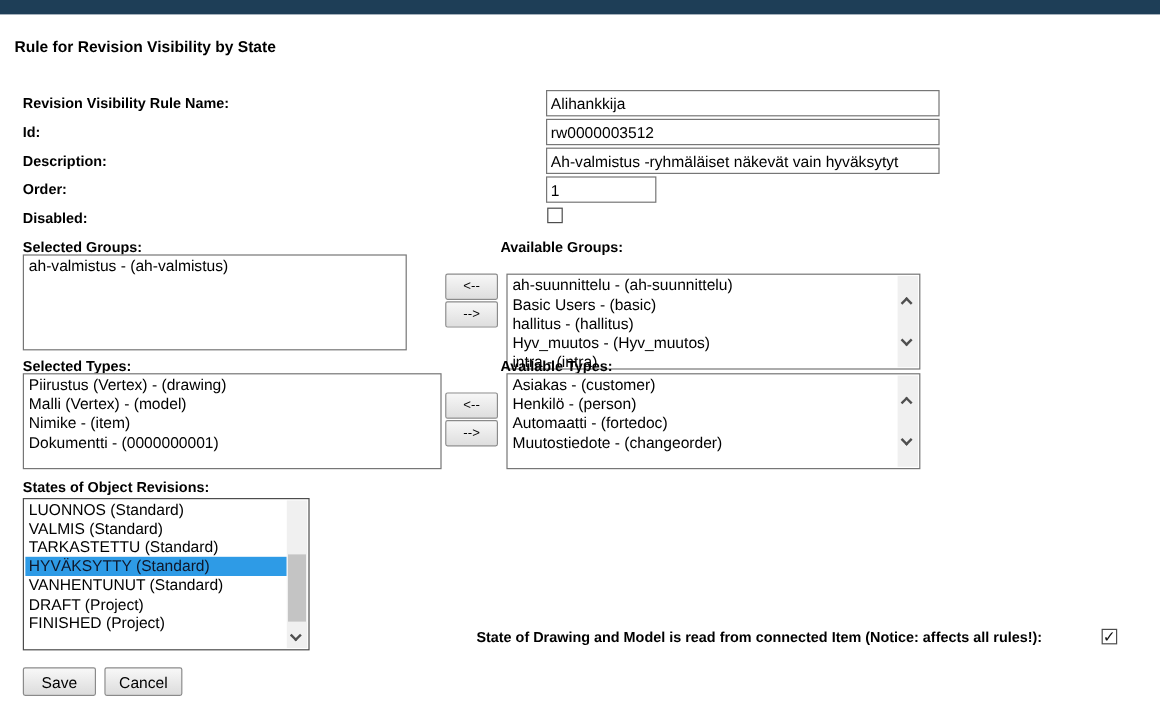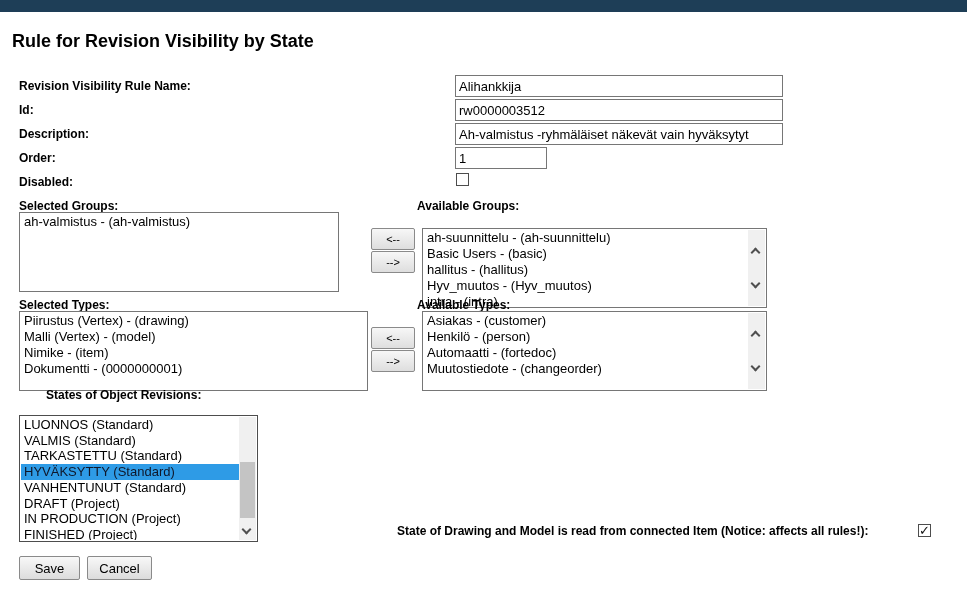--- a/index.html
+++ b/index.html
@@ -2,21 +2,21 @@
 <html><head>
 <meta charset="utf-8">
 <style>
   * { margin:0; padding:0; box-sizing:border-box; }
   html,body { width:967px; height:595px; background:#ffffff; overflow:hidden;
     font-family:"Liberation Sans","DejaVu Sans",sans-serif; }
   .abs { position:absolute; }
 
   .topbar { left:0; top:0; width:967px; height:12px; }
 
-  .page-title { left:12px; top:31px; font-size:18px; font-weight:bold; color:#000; }
+  .page-title { left:12px; top:31px; font-size:13px; font-weight:bold; color:#000; }
 
   .flabel { left:19px; font-size:12px; font-weight:bold; color:#000; white-space:nowrap; }
 
   .tinput {
     left:455px; width:328px; height:22px;
     border:1px solid #767676; background:#fff;
     font-family:"Liberation Sans","DejaVu Sans",sans-serif;
     font-size:13px; color:#000; padding:0 3px; outline:none;
   }
   .tinput.short { width:92px; }
@@ -146,31 +146,30 @@
   <div class="vscroll">
     <span class="chevbox" style="top:19px;">
         <i class="chev up"></i>
       </span>
     <span class="chevbox" style="top:50px;">
         <i class="chev down"></i>
       </span>
   </div>
 </div>
 
-<div class="abs seclabel" style="left:19px; top:388px;margin-left:27px;">States of Object Revisions:</div>
+<div class="abs seclabel" style="left:19px; top:399px;">States of Object Revisions:</div>
 
 <div class="abs listbox states" style="left:19px; top:415px; width:239px; height:127px; border-color:#4d4d4d;">
   <div class="optwrap has-scroll">
       <div class="option">LUONNOS (Standard)</div>
       <div class="option">VALMIS (Standard)</div>
       <div class="option">TARKASTETTU (Standard)</div>
       <div class="option" style="background: rgb(46, 155, 230); color: #0f172a;">HYVÄKSYTTY (Standard)</div>
       <div class="option">VANHENTUNUT (Standard)</div>
       <div class="option">DRAFT (Project)</div>
-      <div class="option">IN PRODUCTION (Project)</div>
       <div class="option">FINISHED (Project)</div>
     </div>
   <div class="vscroll">
     <div class="thumb" style="top:45px; height:56px;"></div>
     <span class="chevbox" style="top:109px;">
         <i class="chev down"></i>
       </span>
   </div>
 </div>
 

